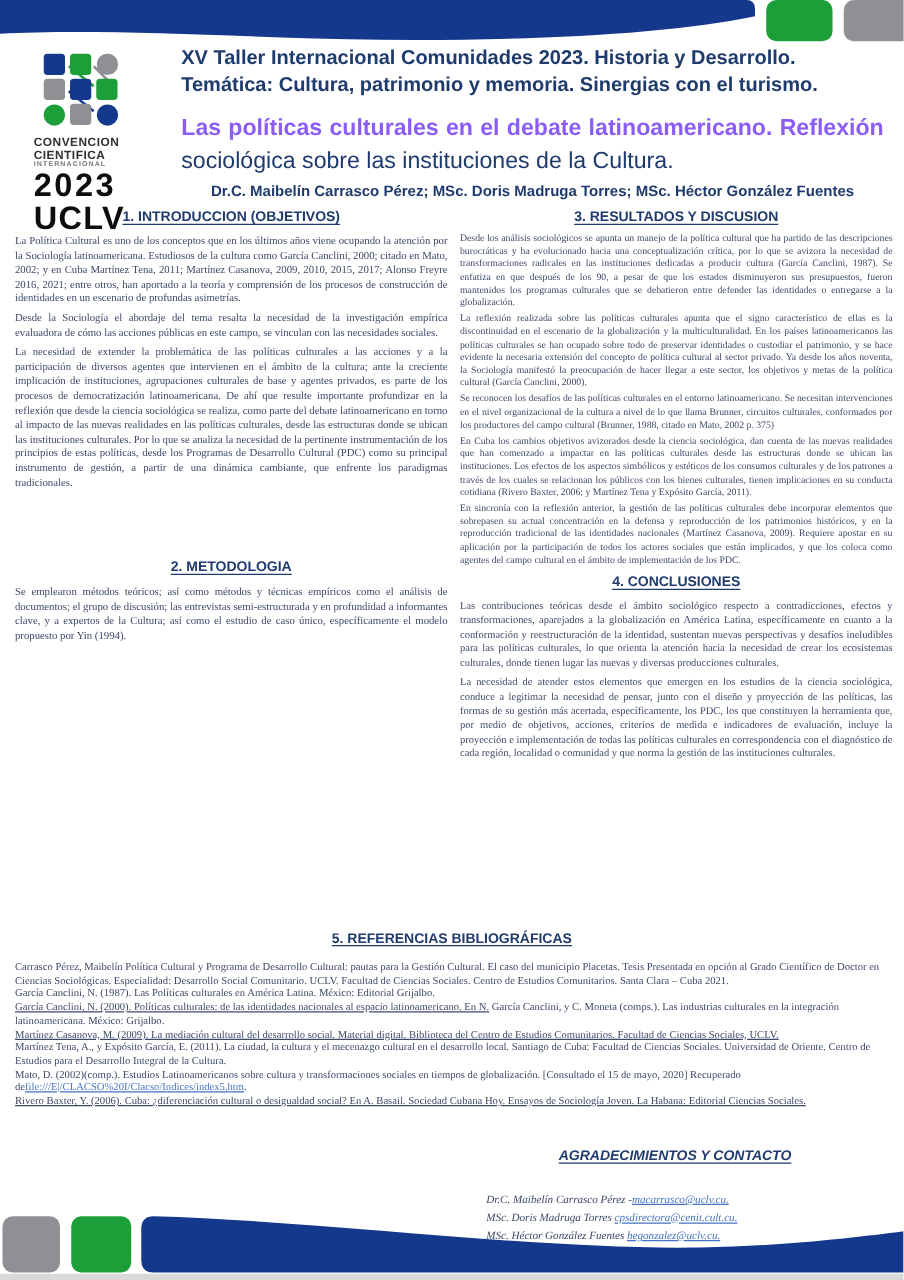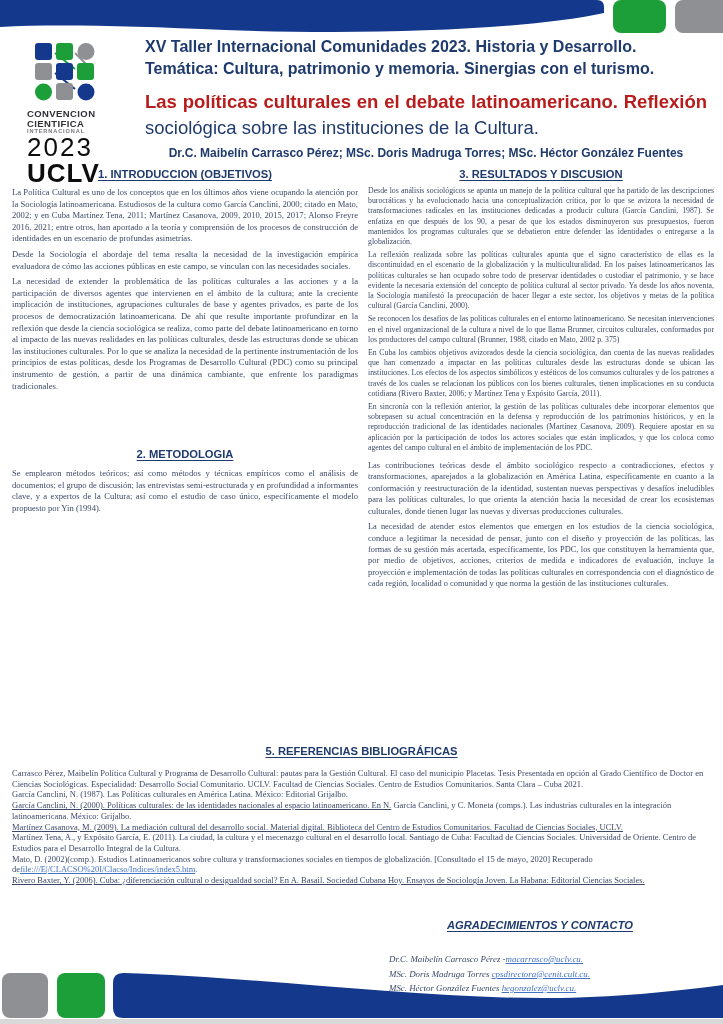--- a/index.html
+++ b/index.html
@@ -4,26 +4,26 @@
 <style>
   html,body{margin:0;padding:0;background:#ffffff;}
   #page{position:relative;width:723px;height:1024px;background:#ffffff;overflow:hidden;
         font-family:"Liberation Sans",sans-serif;}
   .abs{position:absolute;}
 
   
   #logo-block{left:27px;top:39px;width:118px;}
   .logo-text{font-weight:bold;color:#2f2f34;font-size:9.5px;line-height:9.5px;letter-spacing:.4px;}
   .logo-text.small{font-size:5.6px;line-height:7px;color:#77777c;letter-spacing:.9px;}
-  .logo-year{font-size:26px;line-height:25px;font-weight:normal;color:#0d0d0d;letter-spacing:2px;}
+  .logo-year{font-size:26px;line-height:25px;font-weight:bold;color:#0d0d0d;letter-spacing:2px;}
   .logo-org{font-size:26px;line-height:26px;font-weight:bold;color:#0d0d0d;letter-spacing:1px;}
 
   #header-block{left:145px;top:36px;width:562px;}
   .event-line{font-weight:bold;font-size:16px;line-height:22px;color:#1f3a6d;}
-  .title-line1{margin-top:9px;font-weight:bold;font-size:18.5px;line-height:26px;color:#b91c1c;
+  .title-line1{margin-top:9px;font-weight:bold;font-size:18.5px;line-height:26px;color:#8b5cf6;
                text-align:justify;text-align-last:justify;}
   .title-line2{font-weight:normal;font-size:18.5px;line-height:26px;color:#1f3a6d;}
   .authors{margin-top:3px;text-align:center;font-weight:bold;font-size:12px;line-height:18px;color:#1f3a6d;}
 
   
   .col{width:346px;}
   #col-left{left:12px;top:168px;}
   #col-right{left:368px;top:168px;}
   .sec-title{text-align:center;font-weight:bold;font-size:11.2px;color:#1f3a6d;
              text-decoration:underline;text-underline-offset:2px;}
@@ -117,20 +117,21 @@
       <div class="sec-title">3. RESULTADOS Y DISCUSION</div>
       <div class="res-paras">
         <p class="body-text">Desde los análisis sociológicos se apunta un manejo de la política cultural que ha partido de las descripciones burocráticas y ha evolucionado hacia una conceptualización crítica, por lo que se avizora la necesidad de transformaciones radicales en las instituciones dedicadas a producir cultura (García Canclini, 1987). Se enfatiza en que después de los 90, a pesar de que los estados disminuyeron sus presupuestos, fueron mantenidos los programas culturales que se debatieron entre defender las identidades o entregarse a la globalización.</p>
         <p class="body-text">La reflexión realizada sobre las políticas culturales apunta que el signo característico de ellas es la discontinuidad en el escenario de la globalización y la multiculturalidad. En los países latinoamericanos las políticas culturales se han ocupado sobre todo de preservar identidades o custodiar el patrimonio, y se hace evidente la necesaria extensión del concepto de política cultural al sector privado. Ya desde los años noventa, la Sociología manifestó la preocupación de hacer llegar a este sector, los objetivos y metas de la política cultural (García Canclini, 2000).</p>
         <p class="body-text">Se reconocen los desafíos de las políticas culturales en el entorno latinoamericano. Se necesitan intervenciones en el nivel organizacional de la cultura a nivel de lo que llama Brunner, circuitos culturales, conformados por los productores del campo cultural (Brunner, 1988, citado en Mato, 2002 p. 375)</p>
         <p class="body-text">En Cuba los cambios objetivos avizorados desde la ciencia sociológica, dan cuenta de las nuevas realidades que han comenzado a impactar en las políticas culturales desde las estructuras donde se ubican las instituciones. Los efectos de los aspectos simbólicos y estéticos de los consumos culturales y de los patrones a través de los cuales se relacionan los públicos con los bienes culturales, tienen implicaciones en su conducta cotidiana (Rivero Baxter, 2006; y Martínez Tena y Expósito García, 2011).</p>
         <p class="body-text">En sincronía con la reflexión anterior, la gestión de las políticas culturales debe incorporar elementos que sobrepasen su actual concentración en la defensa y reproducción de los patrimonios históricos, y en la reproducción tradicional de las identidades nacionales (Martínez Casanova, 2009). Requiere apostar en su aplicación por la participación de todos los actores sociales que están implicados, y que los coloca como agentes del campo cultural en el ámbito de implementación de los PDC.</p>
       </div>
     </div>
     <div id="sec-conclusiones">
+      <div class="sec-title">4. CONCLUSIONES</div>
       <div class="paras">
         <p class="body-text">Las contribuciones teóricas desde el ámbito sociológico respecto a contradicciones, efectos y transformaciones, aparejados a la globalización en América Latina, específicamente en cuanto a la conformación y reestructuración de la identidad, sustentan nuevas perspectivas y desafíos ineludibles para las políticas culturales, lo que orienta la atención hacia la necesidad de crear los ecosistemas culturales, donde tienen lugar las nuevas y diversas producciones culturales.</p>
         <p class="body-text">La necesidad de atender estos elementos que emergen en los estudios de la ciencia sociológica, conduce a legitimar la necesidad de pensar, junto con el diseño y proyección de las políticas, las formas de su gestión más acertada, específicamente, los PDC, los que constituyen la herramienta que, por medio de objetivos, acciones, criterios de medida e indicadores de evaluación, incluye la proyección e implementación de todas las políticas culturales en correspondencia con el diagnóstico de cada región, localidad o comunidad y que norma la gestión de las instituciones culturales.</p>
       </div>
     </div>
   </div>
 
   <div id="refs-block" class="abs">
     <div class="sec-title">5. REFERENCIAS BIBLIOGRÁFICAS</div>
     <div id="refs-list">

